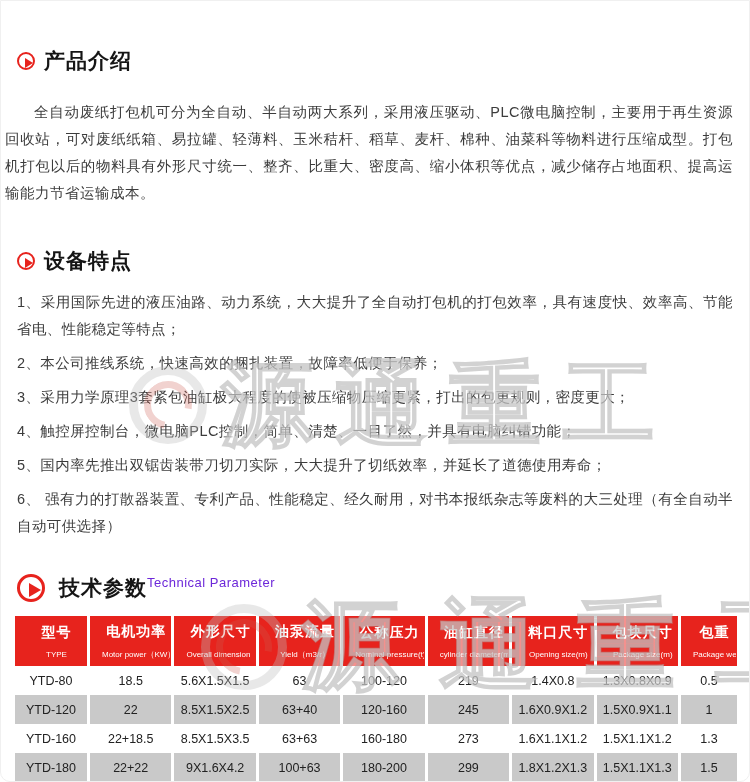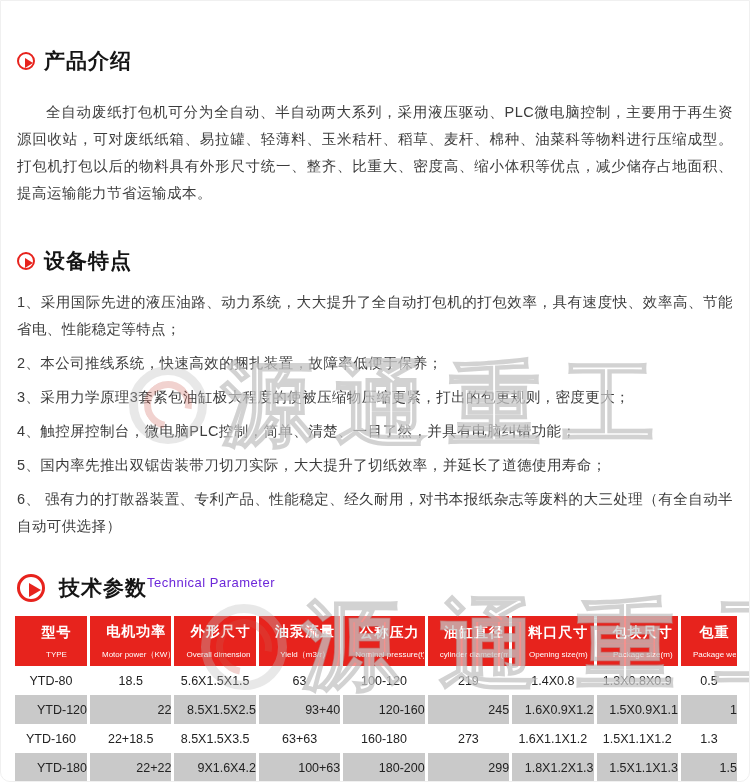--- a/index.html
+++ b/index.html
@@ -23,21 +23,21 @@
     border-left:8px solid #e7231d; border-top:5px solid transparent; border-bottom:5px solid transparent;
   }
   .play-icon.big { width:28px; height:28px; border-width:3px; margin-right:14px; }
   .play-icon.big i { left:9px; top:6px; border-left-width:12px; border-top-width:7px; border-bottom-width:7px; }
   .sec-title { font-size:21px; font-weight:bold; color:#151515; letter-spacing:1px; }
   .sec-title-wrap { display:flex; flex-direction:row; }
   .sec-sub { font-size:13px; color:#6d28d9; margin-top:1px; letter-spacing:.5px; }
 
   
   .intro-body {
-    margin:24px 16px 0 16px; font-size:14.5px; color:#3c3c3c;
+    margin:24px 16px 0 4px; font-size:14.5px; color:#3c3c3c;
     line-height:27px; text-indent:2em; text-align:justify; letter-spacing:.5px;
   }
 
   
   .sec-head.features-head { margin-top:40px; }
   .features-list { list-style:none; margin:14px 16px 8px 16px; }
   .features-list li {
     font-size:14.5px; color:#3c3c3c; line-height:27px; margin-bottom:7px;
     text-align:justify; letter-spacing:.4px;
   }
@@ -53,21 +53,21 @@
   table.spec thead th {
     background:#e7231d; color:#fff; text-align:center; vertical-align:middle;
     padding:7px 1px 6px 12px; height:46px;
   }
   table.spec thead .th-zh { display:block; font-size:14px; font-weight:bold; letter-spacing:1px; }
   table.spec thead .th-en { display:block; font-size:8px; font-weight:normal; margin-top:8px; white-space:nowrap; overflow:hidden; }
   table.spec tbody td {
     text-align:center; vertical-align:middle; height:29px;
     font-size:12.5px; color:#222; white-space:nowrap;
   }
-  table.spec tbody tr.striped td { background:#c9c9c9;text-align:right; }
+  table.spec tbody tr.striped td { background:#c9c9c9; }
 
   
   .watermark {
     position:absolute; display:flex; align-items:center; pointer-events:none; z-index:5;
     white-space:nowrap;
   }
   .wm-text {
     font-weight:bold; color:rgba(255,255,255,0.5);
     -webkit-text-stroke:1.5px rgba(165,165,165,0.5);
   }
@@ -187,21 +187,21 @@
             <td>100-120</td>
             <td>219</td>
             <td>1.4X0.8</td>
             <td>1.3X0.8X0.9</td>
             <td>0.5</td>
           </tr>
           <tr class="striped">
             <td>YTD-120</td>
             <td>22</td>
             <td>8.5X1.5X2.5</td>
-            <td>93+40</td>
+            <td>63+40</td>
             <td>120-160</td>
             <td>245</td>
             <td>1.6X0.9X1.2</td>
             <td>1.5X0.9X1.1</td>
             <td>1</td>
           </tr>
           <tr>
             <td>YTD-160</td>
             <td>22+18.5</td>
             <td>8.5X1.5X3.5</td>

